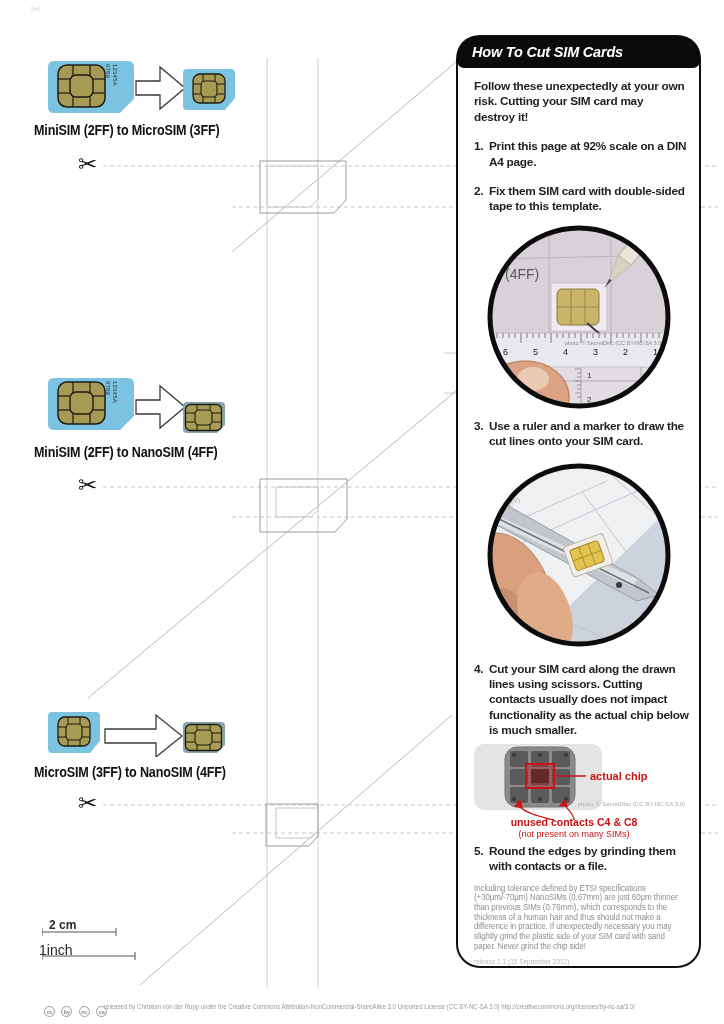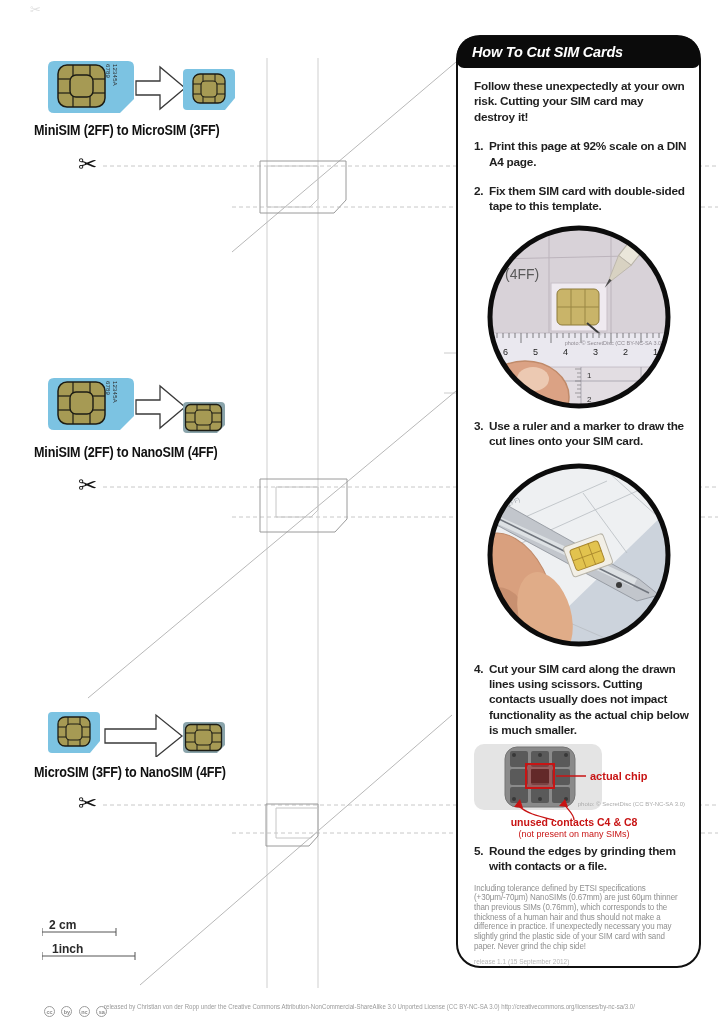--- a/index.html
+++ b/index.html
@@ -190,21 +190,21 @@
   <div class="diagram-label" style="left:34px;top:764px;">MicroSIM (3FF) to NanoSIM (4FF)</div>
   <span class="scissors" style="left:78px;top:791px;">✂</span>
 
   <div>
     <span class="scale-label" style="left:49px;top:918px;" style2="">2 cm</span>
     <svg class="abs" style="left:42px;top:928px;" width="100" height="8" viewBox="0 0 100 8">
       <line x1="0" y1="4" x2="74" y2="4" stroke="#555" stroke-width="1"></line>
       <line x1="0" y1="0" x2="0" y2="8" stroke="#555" stroke-width="1"></line>
       <line x1="74" y1="0" x2="74" y2="8" stroke="#555" stroke-width="1"></line>
     </svg>
-    <span style="position:absolute;left:52px;top:942px;font-size:12px;font-weight:bold;color:#2a2a2a;">1inch</span>
+    <span style="position:absolute;left:39px;top:942px;font-size:14px;font-weight:normal;color:#2a2a2a;">1inch</span>
     <svg class="abs" style="left:42px;top:952px;" width="100" height="8" viewBox="0 0 100 8">
       <line x1="0" y1="4" x2="93" y2="4" stroke="#555" stroke-width="1"></line>
       <line x1="0" y1="0" x2="0" y2="8" stroke="#555" stroke-width="1"></line>
       <line x1="93" y1="0" x2="93" y2="8" stroke="#555" stroke-width="1"></line>
     </svg>
   </div>
 
   <div class="panel">
     <div class="panel-header">How To Cut SIM Cards</div>
 

